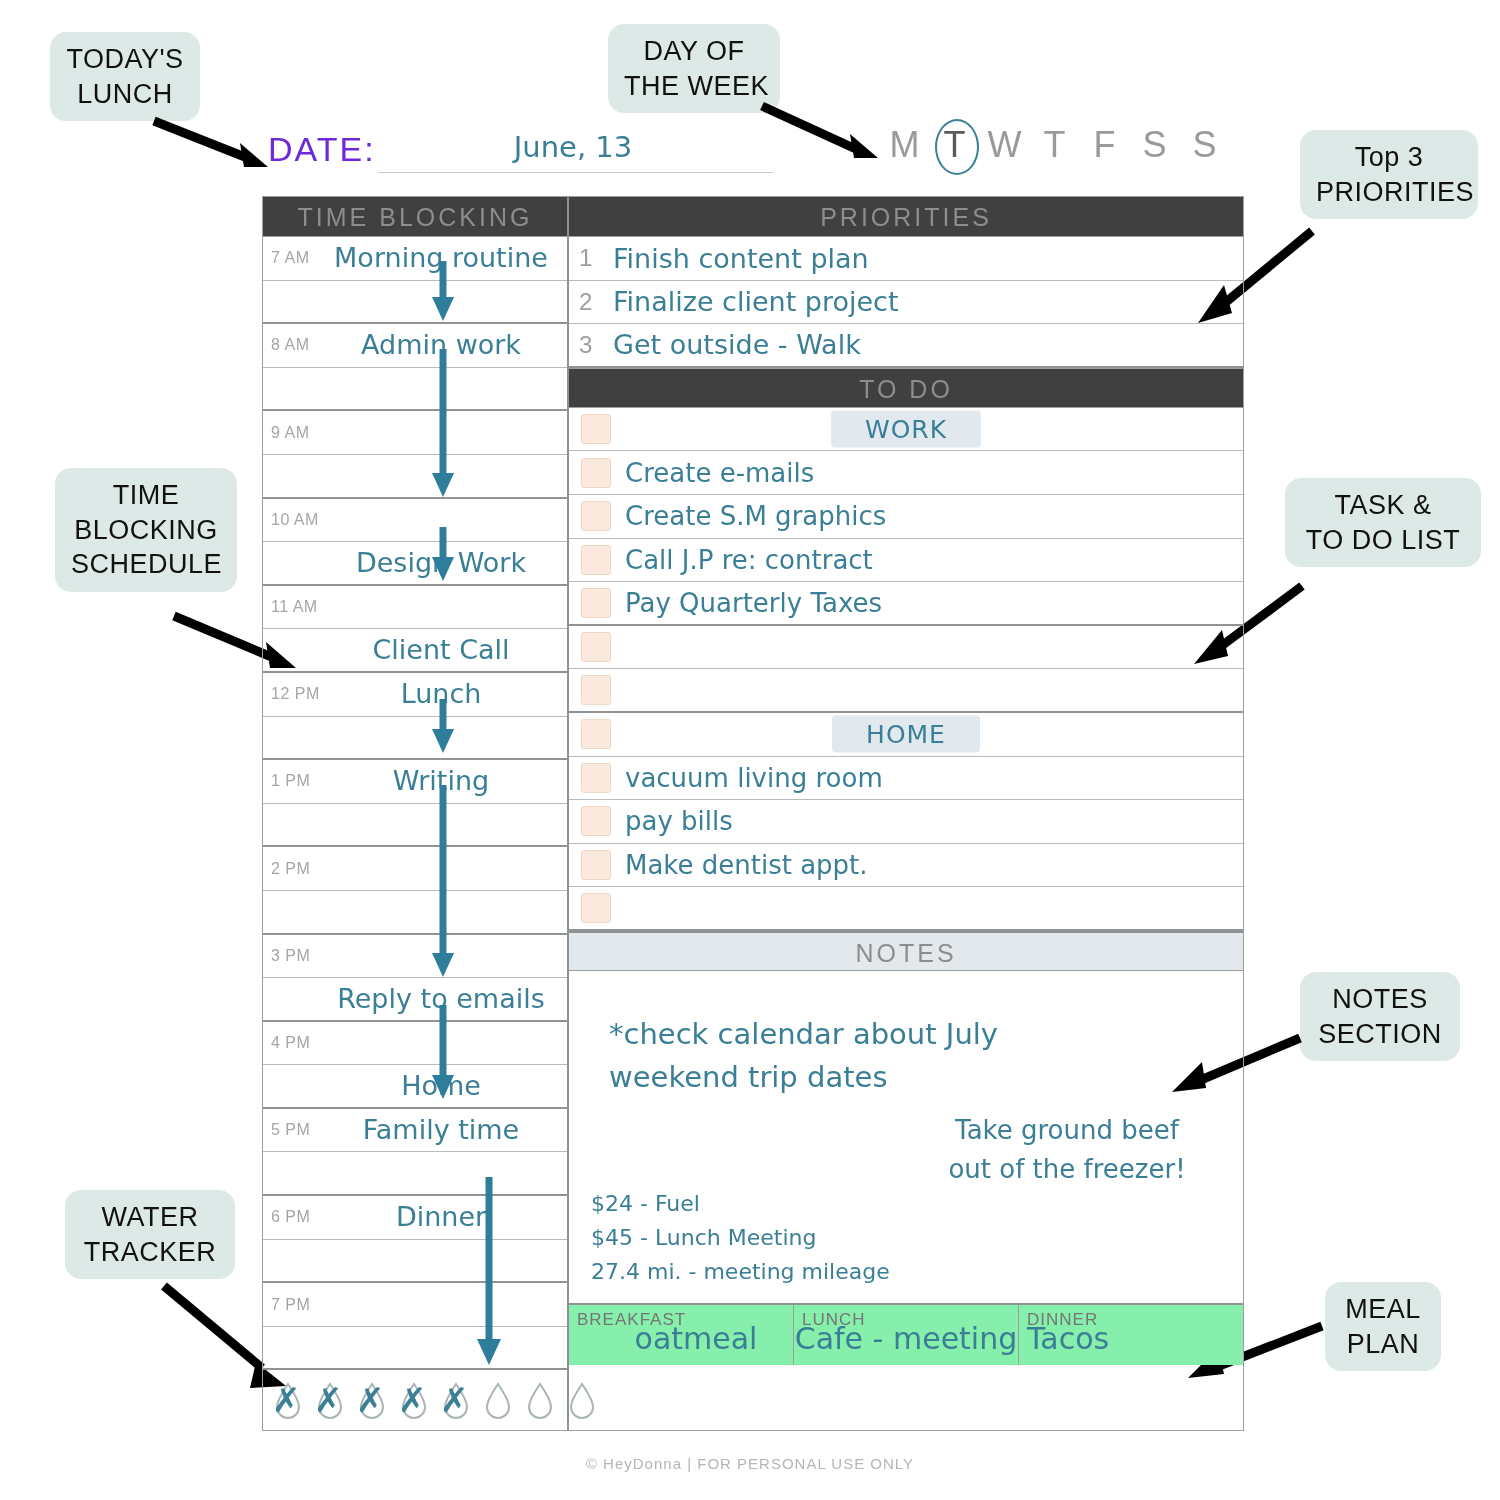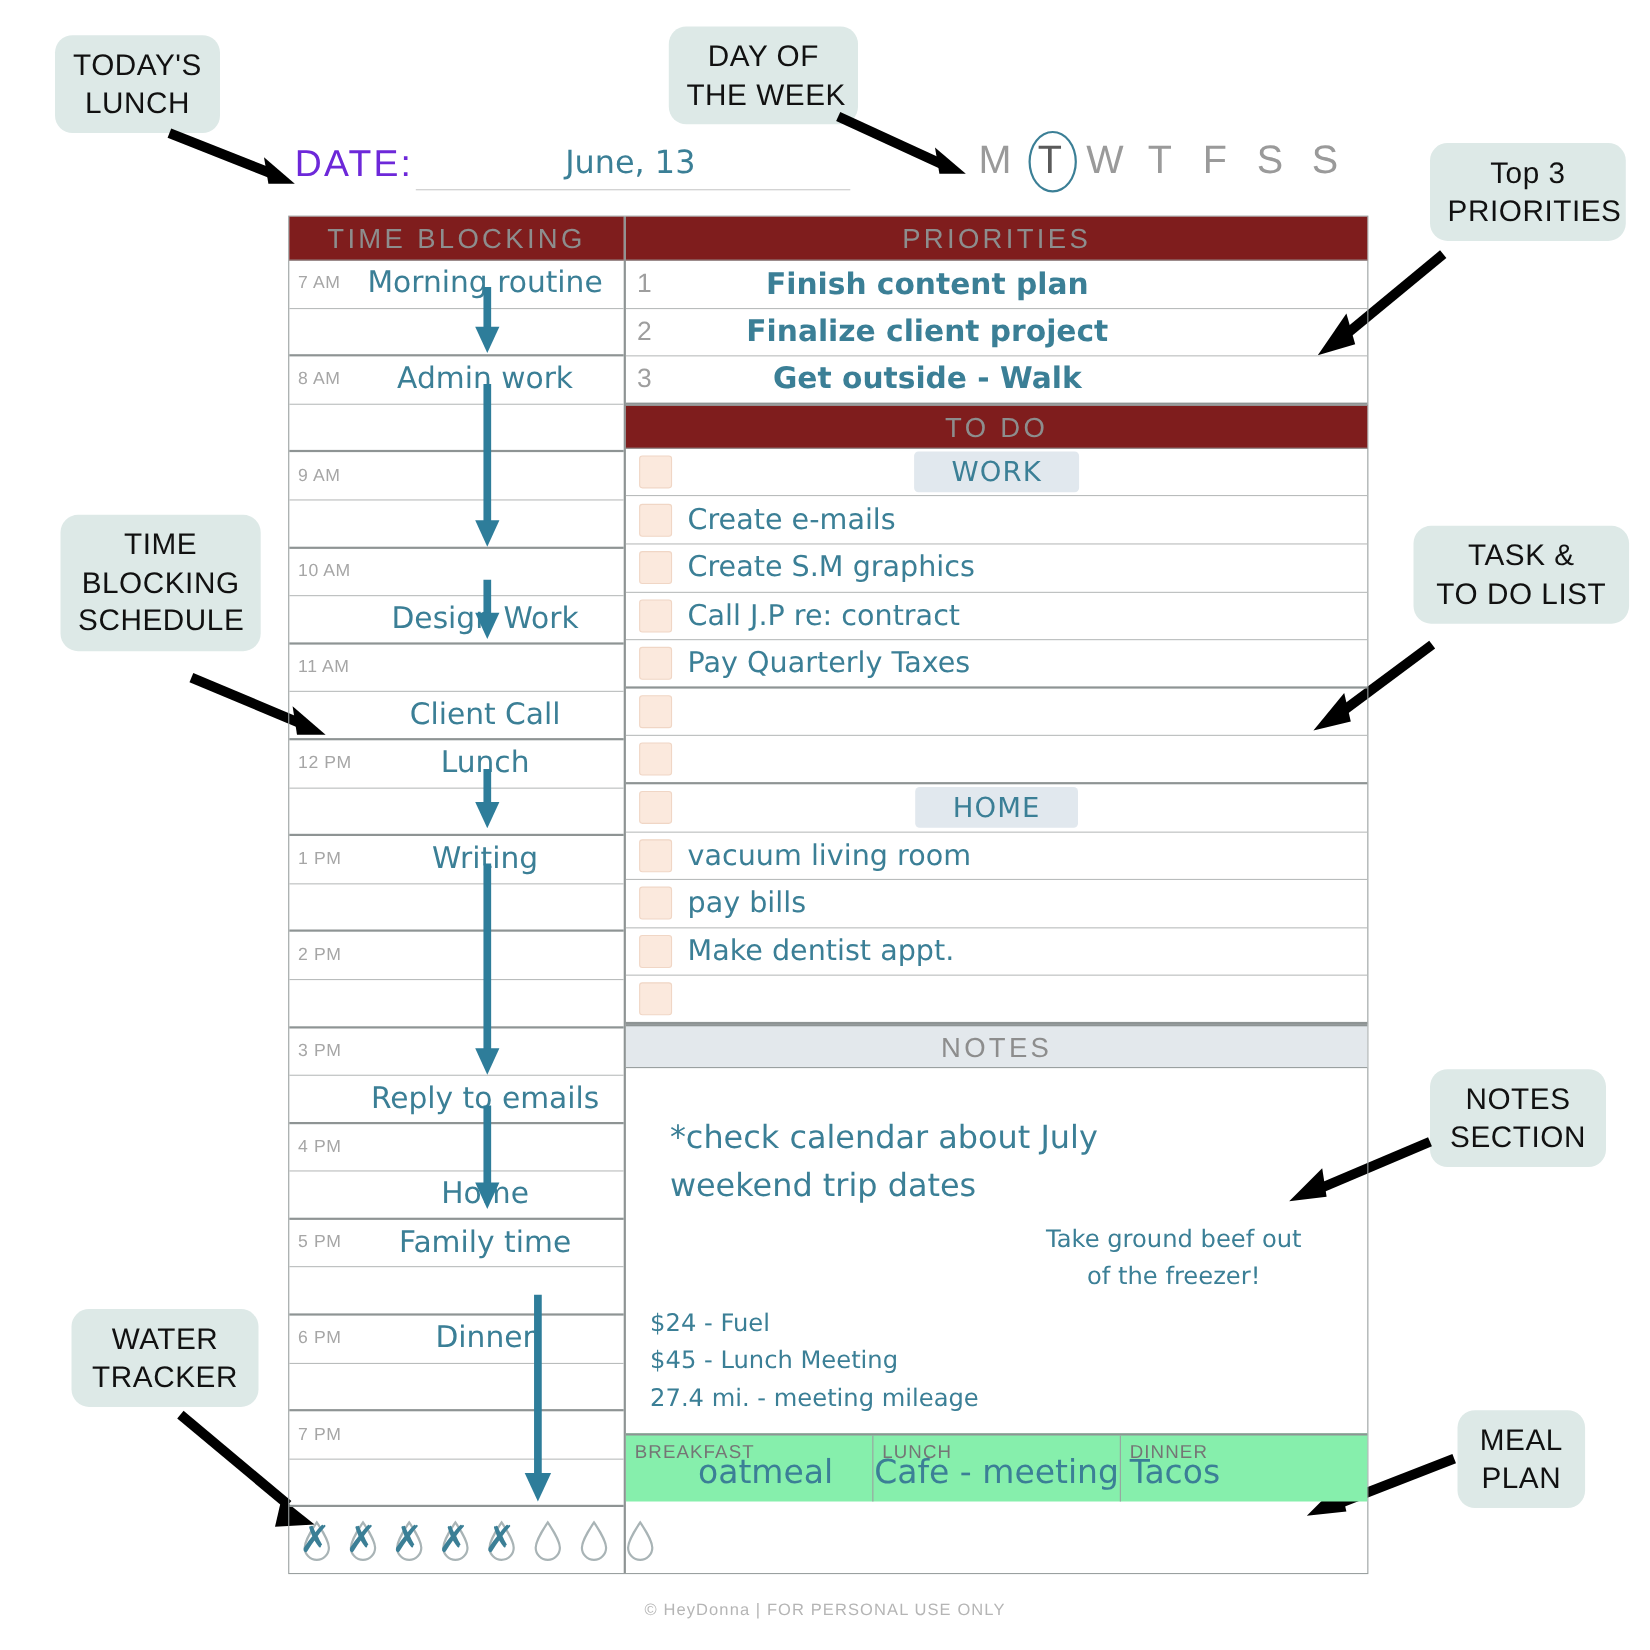--- a/index.html
+++ b/index.html
@@ -57,21 +57,21 @@
     width:982px;
     border:1px solid #9aa0a0;
     box-sizing:border-box;
     display:flex;
   }
   .col-left{width:306px;border-right:2px solid #8e9494;box-sizing:border-box;}
   .col-right{flex:1;}
   .hdr{
     height:40px;line-height:40px;text-align:center;
     font-size:25px;letter-spacing:3px;color:#8d8d8d;font-weight:300;
-    background:#7f1d1d;
+    background:#404040;
     border-bottom:1px solid #9aa0a0;
     box-sizing:border-box;
   }
   .hdr.notes{background:#e3e8ec;}
   .row{
     height:43.6px;box-sizing:border-box;
     border-bottom:1px solid #b9bcbc;
     position:relative;
   }
   .row.thick{border-bottom:2px solid #8e9494;}
@@ -90,23 +90,23 @@
   .prow{
     height:43.6px;box-sizing:border-box;border-bottom:1px solid #b9bcbc;
     position:relative;display:flex;align-items:center;
   }
   .prow.thick{border-bottom:2px solid #8e9494;}
   .pnum{
     width:34px;text-align:left;padding-left:10px;
     font-size:24px;color:#9e9e9e;font-weight:300;
   }
   .ptext{
-    flex:1;text-align:center;padding-right:170px;
+    flex:1;text-align:left;padding-right:170px;
     font-family:"DejaVu Sans", sans-serif;
-    font-size:27px;color:#3b7f96;white-space:nowrap;font-weight:bold;
+    font-size:27px;color:#3b7f96;white-space:nowrap;
   }
   
   .trow{
     height:43.6px;box-sizing:border-box;border-bottom:1px solid #b9bcbc;
     position:relative;display:flex;align-items:center;
   }
   .trow.thick{border-bottom:2px solid #8e9494;}
   .cbx{
     width:28px;height:28px;margin-left:12px;
     background:#fbe9dd;border:1px solid #f0d6c5;border-radius:3px;flex:none;
@@ -125,21 +125,21 @@
     font-size:25px;color:#3b7f96;font-weight:normal;letter-spacing:1px;
   }
   
   .notes-body{position:relative;height:332px;}
   .note-a{
     position:absolute;left:40px;top:42px;width:470px;text-align:left;
     font-family:"DejaVu Sans", sans-serif;font-size:29px;color:#3b7f96;line-height:1.5;
   }
   .note-b{
     position:absolute;right:46px;top:140px;width:260px;text-align:center;
-    font-family:"DejaVu Sans", sans-serif;font-size:22px;color:#3b7f96;line-height:1.5;
+    font-family:"DejaVu Sans", sans-serif;font-size:26px;color:#3b7f96;line-height:1.5;
   }
   .exp{
     position:absolute;left:22px;bottom:14px;
     font-family:"DejaVu Sans", sans-serif;font-size:22px;color:#3b7f96;line-height:1.55;
   }
   
   .meals{display:flex;background:#86efac;border-top:2px solid #8e9494;height:60px;}
   .meal{
     flex:1;border-right:1px solid #9aa0a0;position:relative;box-sizing:border-box;
   }

